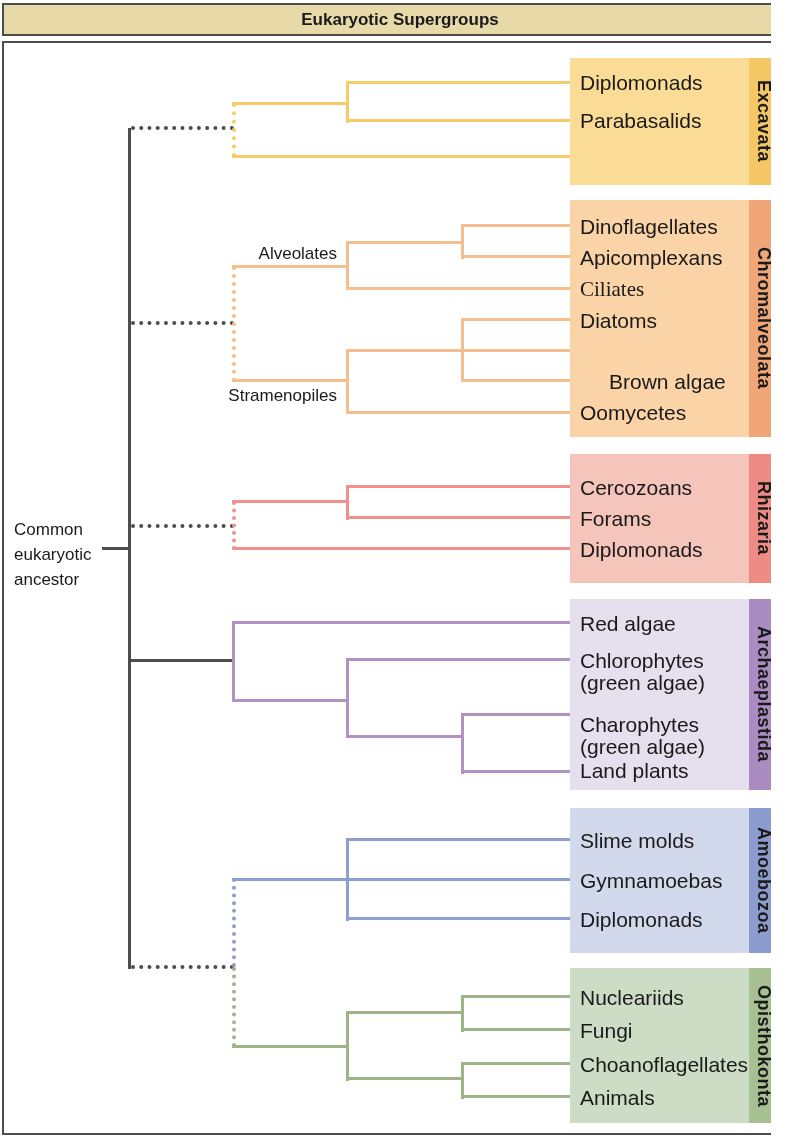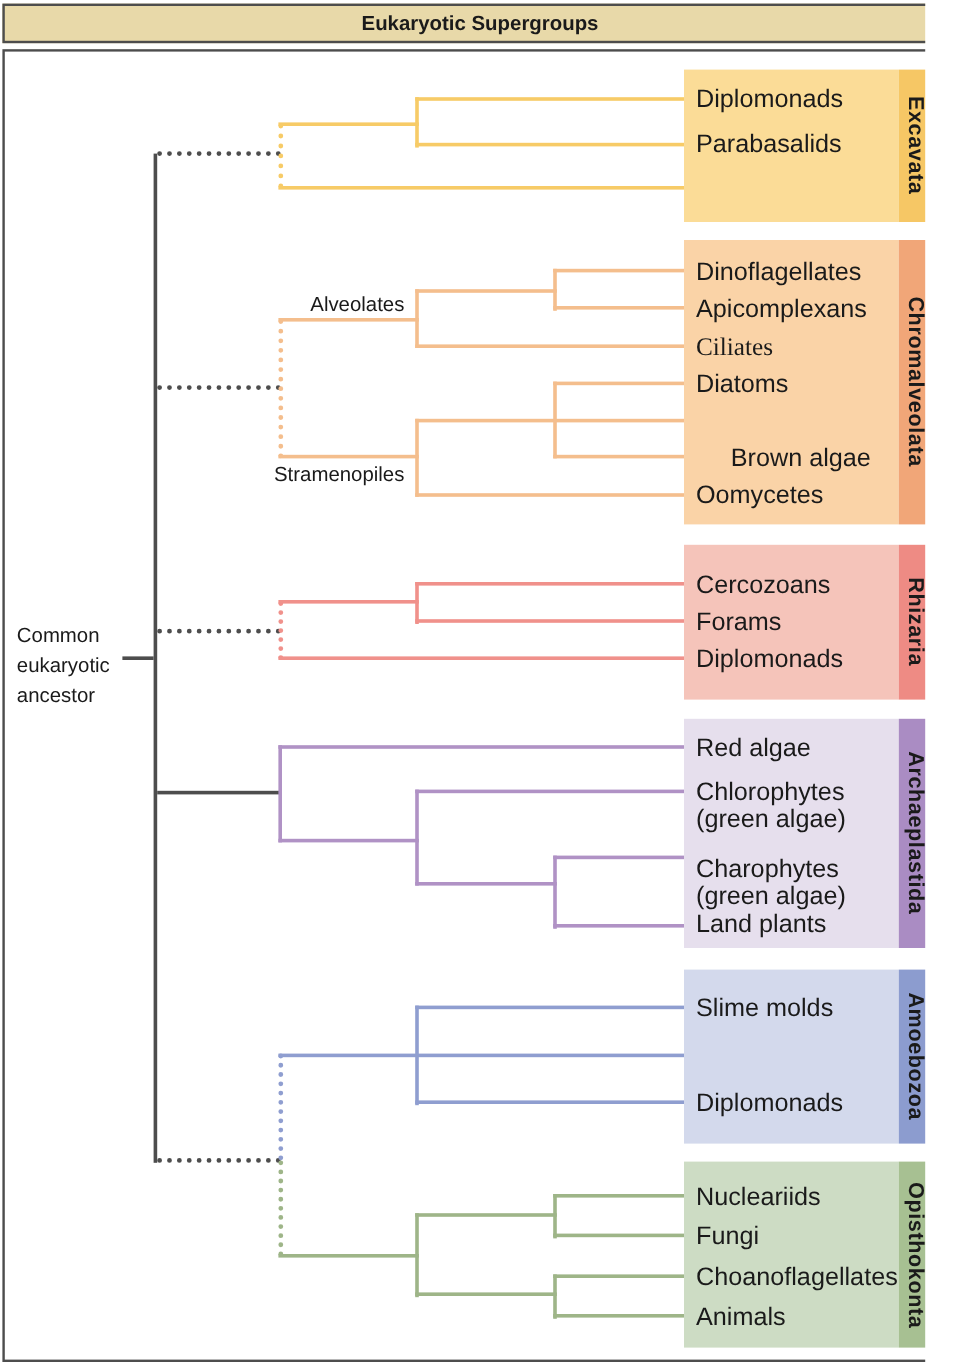--- a/index.html
+++ b/index.html
@@ -155,20 +155,21 @@
 (green algae)</div>
   <div class="member" style="top:714px;">Charophytes
 (green algae)</div>
   <div class="member" style="top:760px;">Land plants</div>
 
   <div class="gbox" style="top: 808px; height: 145px; background-color: rgb(211, 217, 236);"></div>
   <div class="gstrip" style="top: 808px; height: 145px; background-color: rgb(140, 156, 207);">
     <span class="vtext">Amoebozoa</span>
   </div>
   <div class="member" style="top:830px;">Slime molds</div>
+  <div class="member" style="top:870px;">Gymnamoebas</div>
   <div class="member" style="top:909px;">Diplomonads</div>
 
   <div class="gbox" style="top: 968px; height: 155px; background-color: rgb(205, 220, 196);"></div>
   <div class="gstrip" style="top: 968px; height: 155px; background-color: rgb(167, 192, 146);">
     <span class="vtext">Opisthokonta</span>
   </div>
   <div class="member" style="top:987px;">Nucleariids</div>
   <div class="member" style="top:1020px;">Fungi</div>
   <div class="member" style="top:1054px;">Choanoflagellates</div>
   <div class="member" style="top:1087px;">Animals</div>

